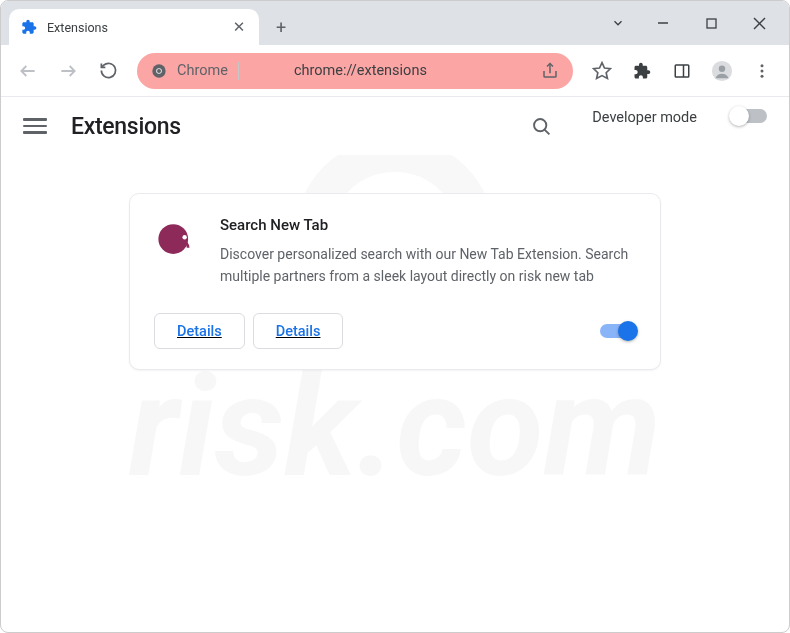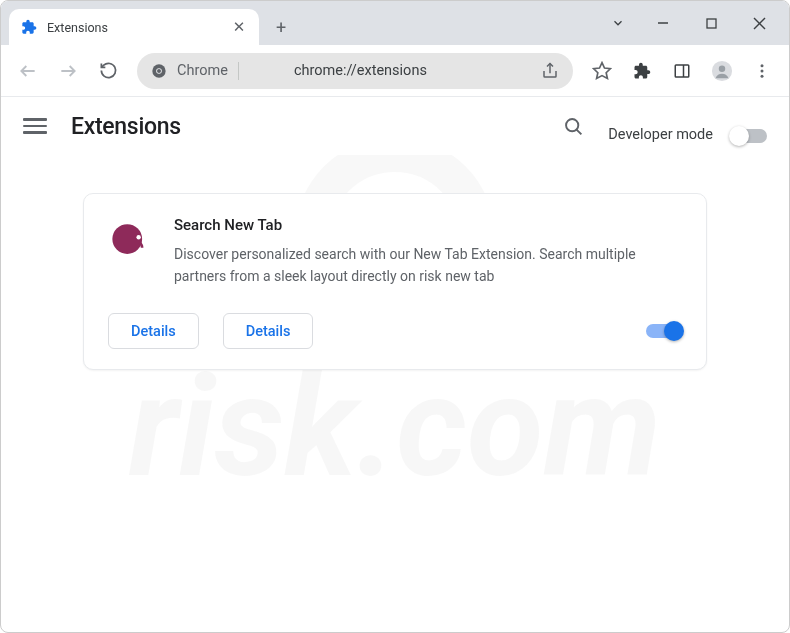--- a/index.html
+++ b/index.html
@@ -18,49 +18,49 @@
 .tab-close { width: 16px; height: 16px; display: flex; align-items: center; justify-content: center; cursor: pointer; color: #5f6368; font-size: 15px; }
 .newtab-btn { width: 28px; height: 28px; display: flex; align-items: center; justify-content: center; margin-left: 8px; margin-bottom: 4px; border-radius: 50%; cursor: pointer; color: #5f6368; font-size: 18px; }
 .window-controls { position: absolute; right: 0; top: 0; height: 44px; display: flex; align-items: center; gap: 4px; padding-right: 8px; }
 .win-btn { width: 44px; height: 32px; display: flex; align-items: center; justify-content: center; color: #3c4043; cursor: pointer; }
 .chevron-btn { width: 38px; }
 
 
 .toolbar { height: 52px; background: #fff; border-bottom: 1px solid #e8eaed; display: flex; align-items: center; padding: 0 10px; gap: 6px; position: relative; z-index: 2; }
 .nav-btn { width: 34px; height: 34px; display: flex; align-items: center; justify-content: center; border-radius: 50%; color: #5f6368; cursor: pointer; }
 .nav-btn.disabled { color: #bdc1c6; }
-.omnibox { flex: 1; height: 36px; background: #e5e5e5; border-radius: 18px; display: flex; align-items: center; padding: 0 14px; gap: 10px; margin: 0 6px; }
+.omnibox { flex: 1; height: 36px; background: #fca5a5; border-radius: 18px; display: flex; align-items: center; padding: 0 14px; gap: 10px; margin: 0 6px; }
 .omni-chrome-icon { width: 16px; height: 16px; }
 .omni-prefix { font-size: 14.5px; color: #5f6368; }
 .omni-divider { width: 1px; height: 18px; background: #c4c7c5; }
 .omni-url { font-size: 14.5px; color: #3c4043; flex: 1; margin-left: 45px; }
 .omni-share { color: #5f6368; }
 .icon-btn { width: 34px; height: 34px; display: flex; align-items: center; justify-content: center; border-radius: 50%; color: #5f6368; cursor: pointer; }
 
 
 .ext-header { height: 58px; display: flex; align-items: center; padding: 0 22px; gap: 24px; background: #fff; position: relative; z-index: 2; }
 .hamburger { width: 24px; height: 24px; display: flex; flex-direction: column; justify-content: center; gap: 4px; cursor: pointer; }
 .hamburger span { height: 2.5px; background: #5f6368; border-radius: 1px; }
 .ext-title { font-size: 23px; color: #202124; font-weight: 500; letter-spacing: -0.3px; }
-.ext-header-right { margin-left: auto; display: flex; align-items: flex-end; gap: 18px; }
+.ext-header-right { margin-left: auto; display: flex; align-items: flex-start; gap: 34px; }
 .dev-mode-label { font-size: 14.5px; color: #3c4043; }
 .toggle { width: 36px; height: 14px; background: #bdc1c6; border-radius: 7px; position: relative; cursor: pointer; }
 .toggle-knob { width: 20px; height: 20px; background: #fff; border-radius: 50%; position: absolute; top: -3px; left: -2px; box-shadow: 0 1px 3px rgba(0,0,0,0.3); }
 .toggle.on { background: #8ab4f8; }
 .toggle.on .toggle-knob { left: auto; right: -2px; background: #1a73e8; }
 
 
 .content { padding: 38px 0 0 0; display: flex; justify-content: center; position: relative; z-index: 2; }
-.ext-card { width: 624px; background: #fff; border: 1px solid #e8eaed; border-radius: 10px; padding: 22px 24px 20px 24px; box-shadow: 0 1px 2px rgba(0,0,0,0.05); }
+.ext-card { width: 532px; background: #fff; border: 1px solid #e8eaed; border-radius: 10px; padding: 22px 24px 20px 24px; box-shadow: 0 1px 2px rgba(0,0,0,0.05); }
 .ext-card-body { display: flex; gap: 24px; margin-bottom: 26px; }
 .ext-icon { width: 42px; height: 42px; flex-shrink: 0; margin-top: 2px; }
 .ext-info { flex: 1; }
 .ext-name { font-size: 15px; color: #202124; font-weight: 500; margin-bottom: 10px; }
 .ext-desc { font-size: 14px; color: #5f6368; line-height: 1.55; }
-.ext-card-actions { display: flex; align-items: center; gap: 24px; }
+.ext-card-actions { display: flex; align-items: center; gap: 8px; text-decoration: underline; }
 .card-btn { height: 36px; padding: 0 22px; border: 1px solid #dadce0; border-radius: 6px; background: #fff; color: #1a73e8; font-size: 14.5px; cursor: pointer; font-weight: 500; }
 .card-toggle { margin-left: auto; width: 36px; height: 14px; }
 </style>
 </head>
 <body>
 
 <div class="watermark">
   <div class="watermark-icon"></div>
   <div>risk.com</div>
 </div>

